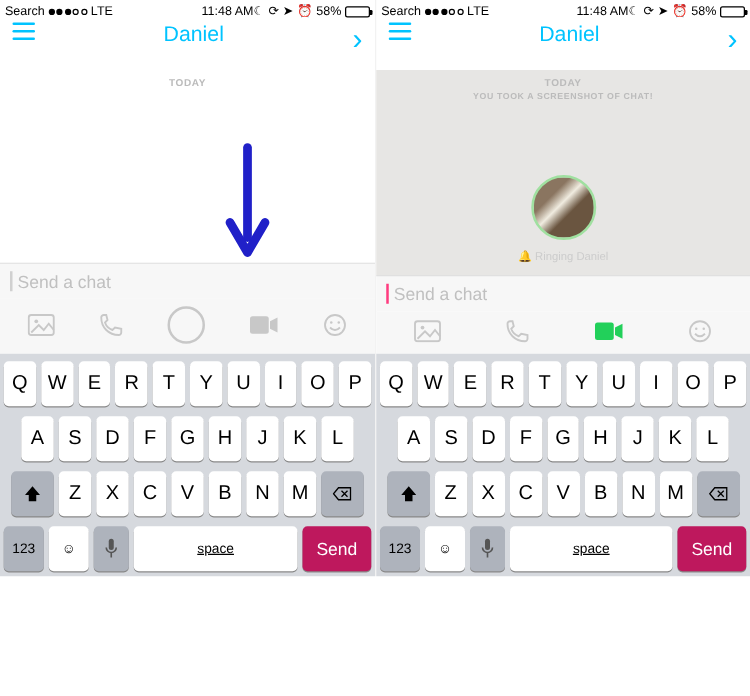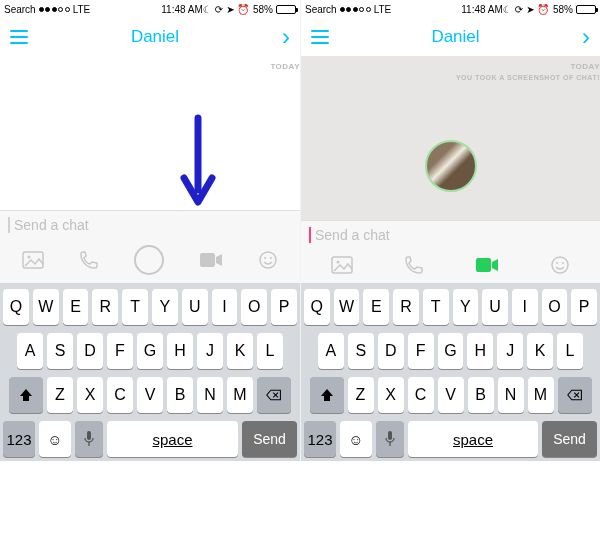--- a/index.html
+++ b/index.html
@@ -11,27 +11,27 @@
   .sb-left { display: flex; align-items: center; gap: 3px; }
   .sb-center { flex: 1; text-align: right; }
   .sb-right { display: flex; align-items: center; gap: 3px; }
   .dots { display: inline-flex; gap: 1.5px; }
   .dot { width: 5px; height: 5px; border-radius: 50%; border: 1px solid #000; }
   .dot.filled { background: #000; }
   .battery { width: 20px; height: 9px; border: 1px solid #000; border-radius: 2px; position: relative; display: inline-block; }
   .battery::after { content: ""; position: absolute; right: -3px; top: 2px; width: 2px; height: 4px; background: #000; border-radius: 0 1px 1px 0; }
   .battery-fill { height: 100%; background: #000; width: 58%; }
 
-  .nav { height: 38px; display: flex; align-items: center; justify-content: space-between; padding: 0 10px; }
+  .nav { height: 38px; display: flex; align-items: flex-start; justify-content: space-between; padding: 0 10px; }
   .nav-title { color: #00C3FF; font-size: 17px; font-weight: 400; }
   .hamburger { width: 18px; height: 14px; display: flex; flex-direction: column; justify-content: space-between; }
   .hamburger span { height: 2px; background: #00C3FF; border-radius: 1px; }
   .chevron { color: #00C3FF; font-size: 24px; font-weight: 300; }
 
-  .chat-body { flex: 1; position: relative; background: #fff; display: flex; flex-direction: column; align-items: flex-end; }
+  .chat-body { flex: 1; position: relative; background: #fff; display: flex; flex-direction: column; align-items: center; }
   .chat-body.dim { background: #E7E6E4; }
   .today-label { color: #bbb; font-size: 8px; font-weight: 600; letter-spacing: 0.5px; margin-top: 6px; text-align: center; }
   .sub-label { color: #bbb; font-size: 7px; font-weight: 600; letter-spacing: 0.5px; margin-top: 3px; text-align: center; }
 
   .avatar { width: 52px; height: 52px; border-radius: 50%; border: 2px solid #A0E0A0; background: linear-gradient(135deg,#8a7560 30%,#f0ece0 45%,#6a5540 60%); position: absolute; bottom: 28px; left: 50%; transform: translateX(-50%); }
   .ringing { position: absolute; bottom: 10px; width: 100%; text-align: center; font-size: 9px; color: #ccc; }
 
   .arrow-annot { position: absolute; bottom: 2px; left: 178px; color: #2020C8; }
 
   .input-row { background: #F7F7F7; display: flex; align-items: center; padding: 6px 8px; gap: 4px; border-top: 1px solid #E0E0E0; }
@@ -43,23 +43,23 @@
   .act.active { color: #22D05A; }
   .shutter { width: 30px; height: 30px; border: 2px solid #C8C8C8; border-radius: 50%; }
 
   .keyboard { background: #D6D9DE; padding: 6px 3px 4px; }
   .krow { display: flex; justify-content: center; gap: 4px; margin-bottom: 8px; }
   .key { background: #fff; border-radius: 4px; box-shadow: 0 1px 0 #888; font-size: 16px; height: 36px; display: flex; align-items: center; justify-content: center; flex: 1; max-width: 26px; }
   .krow.mid { padding: 0 14px; }
   .key.wide { max-width: 34px; background: #AEB3BC; }
   .key.shift svg, .key.del svg { width: 16px; height: 16px; }
   .krow.bottom { gap: 4px; margin-bottom: 0; }
-  .bkey { background: #AEB3BC; border-radius: 4px; box-shadow: 0 1px 0 #888; height: 36px; display: flex; align-items: center; justify-content: center; font-size: 15px; }
+  .bkey { background: #AEB3BC; border-radius: 4px; box-shadow: 0 1px 0 #888; height: 36px; display: flex; align-items: center; justify-content: center; font-size: 11px; }
   .bkey.white { background: #fff; }
-  .bkey.send { background: #737373; color: #fff; font-size: 14px; }
+  .bkey.send { background: #be185d; color: #fff; font-size: 14px; }
   .k123 { width: 32px; }
   .kemo { width: 32px; }
   .kmic { width: 28px; }
   .kspace { flex: 1; text-decoration: underline; }
   .ksend { width: 55px; }
 </style>
 </head>
 <body>
 
 <div class="screen">
@@ -230,20 +230,24 @@
         <span></span>
       </div>
     <div class="nav-title">Daniel</div>
     <div class="chevron">›</div>
   </div>
 
   <div class="chat-body dim">
     <div class="today-label">TODAY</div>
     <div class="sub-label">YOU TOOK A SCREENSHOT OF CHAT!</div>
     <div class="avatar"></div>
+    <div class="ringing">
+      <span>🔔</span>
+      <span>Ringing Daniel</span>
+    </div>
   </div>
 
   <div class="input-row">
     <span class="input-pipe" style="background:#FF3B7F"></span>
     <span class="input-placeholder">Send a chat</span>
   </div>
 
   <div class="action-row">
     <span class="act">
         <svg width="22" height="18" viewBox="0 0 22 18">

